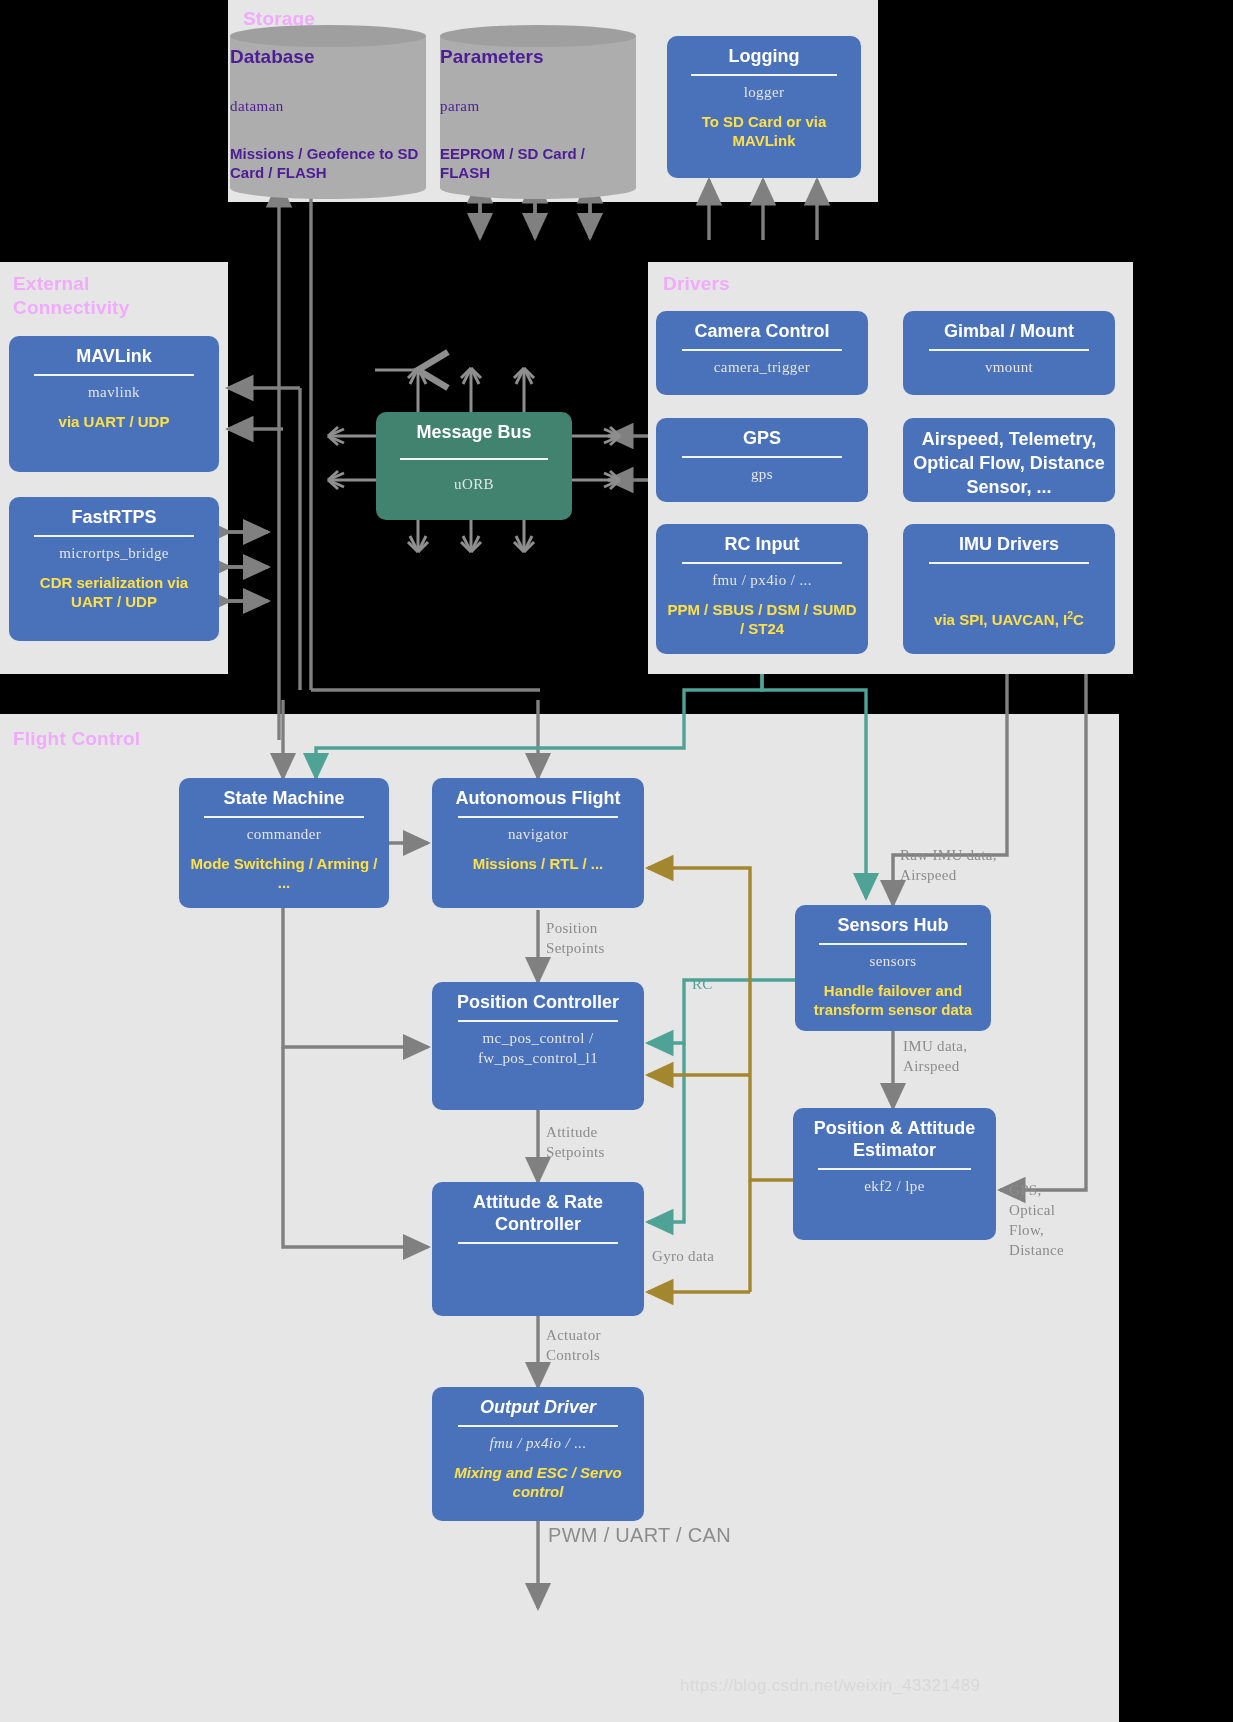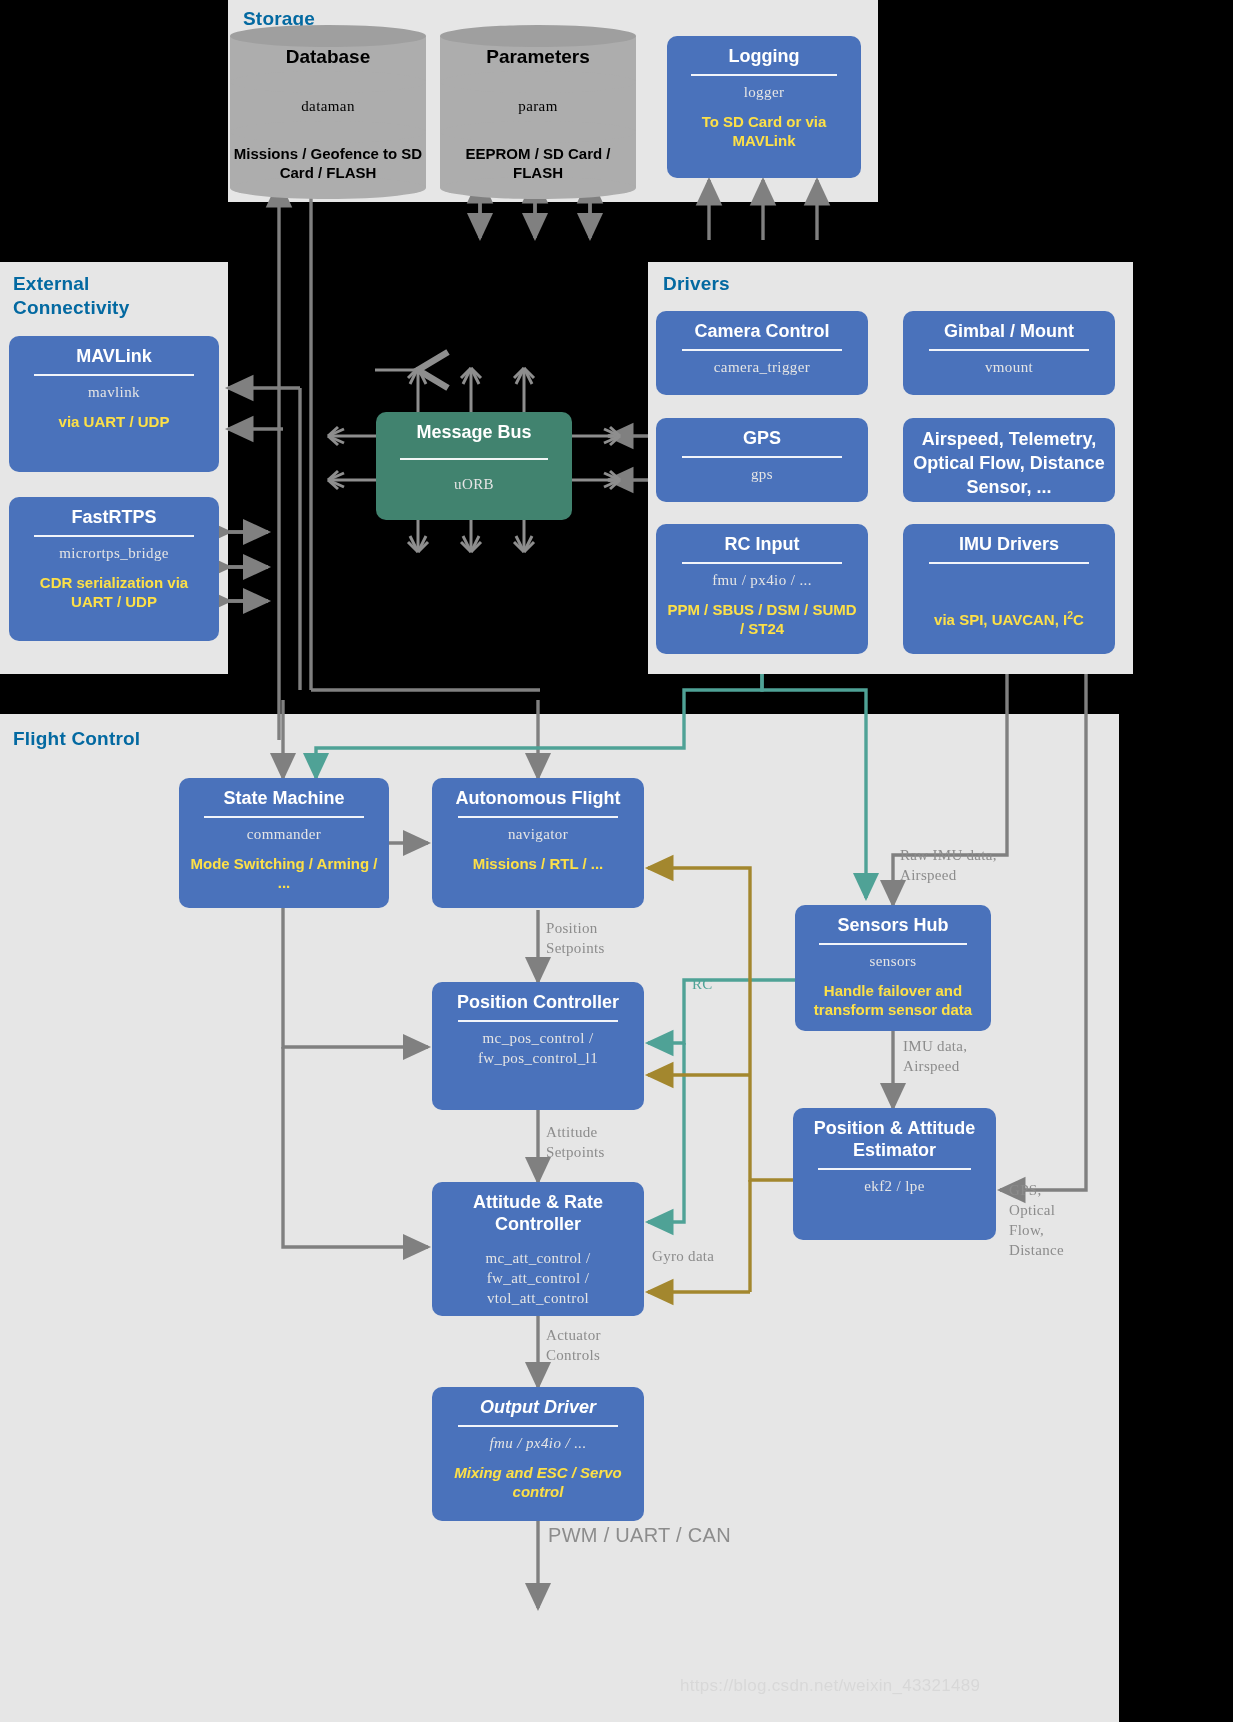--- a/index.html
+++ b/index.html
@@ -3,21 +3,21 @@
 <meta charset="utf-8">
 <style>
   html,body{margin:0;padding:0;background:#000;}
   #root{
     position:relative;width:1233px;height:1722px;background:#000;
     font-family:"Liberation Sans",sans-serif;overflow:hidden;
   }
   
   .panel{position:absolute;background:#e6e6e6;}
   .panel-title{
-    position:absolute;color:#0369a1;font-size:19px;font-weight:700;
+    position:absolute;color:#f0abfc;font-size:19px;font-weight:700;
     letter-spacing:.2px;line-height:24px;white-space:pre-line;
   }
   
   .node{
     position:absolute;border-radius:10px;background:#4a72bb;
     display:flex;flex-direction:column;align-items:center;
     justify-content:flex-start;box-sizing:border-box;padding:9px 8px 10px;
     color:#fff;text-align:center;
   }
   .node.bus{background:#41836f;}
@@ -30,21 +30,21 @@
   .node .n-mod{
     font-family:"Liberation Serif",serif;font-size:15px;color:#e5e5e5;
     line-height:20px;letter-spacing:.4px;
   }
   .node .n-sub{
     font-size:15px;font-weight:700;line-height:19px;color:#fde047;margin-top:10px;
   }
   
   .cyl{position:absolute;width:196px;}
   .cyl-seg{
-    position:relative;background:#adadad;color:#000000;text-align:center;
+    position:relative;background:#adadad;color:#4c1d95;text-align:left;
     box-sizing:border-box;
   }
   .cyl-seg:before{
     content:"";position:absolute;left:0;right:0;top:-11px;height:22px;
     background:#adadad;border-radius:50%;
   }
   .cyl-seg .ctext{position:relative;z-index:2;}
   .cyl-top{height:46px;padding-top:10px;font-size:19px;font-weight:700;}
   .cyl-mid{height:50px;padding-top:16px;font-family:"Liberation Serif",serif;font-size:15px;letter-spacing:.4px;}
   .cyl-bot{height:56px;padding-top:12px;font-size:15px;font-weight:700;line-height:19px;}
@@ -319,21 +319,20 @@
 
   <div class="node" style="left:432px;top:982px;width:212px;height:128px;">
     <div class="n-title">Position Controller</div>
     <div class="rule"></div>
     <div class="n-mod">mc_pos_control / fw_pos_control_l1</div>
   </div>
 
   <div class="node" style="left:432px;top:1182px;width:212px;height:134px;">
     <div class="n-title">Attitude &amp; Rate Controller</div>
     <div class="rule"></div>
-    <div class="n-mod">mc_att_control / fw_att_control / vtol_att_control</div>
   </div>
 
   <div class="node" style="left:432px;top:1387px;width:212px;height:134px;font-style:italic;">
     <div class="n-title">Output Driver</div>
     <div class="rule"></div>
     <div class="n-mod">fmu / px4io / ...</div>
     <div class="n-sub">Mixing and ESC / Servo control</div>
   </div>
 
   <div class="node" style="left:795px;top:905px;width:196px;height:126px;">

